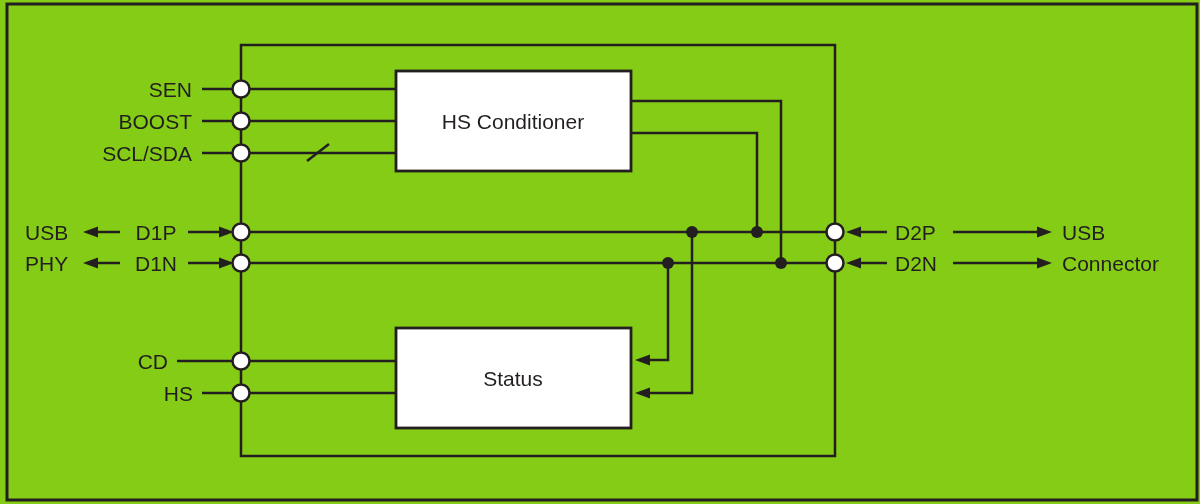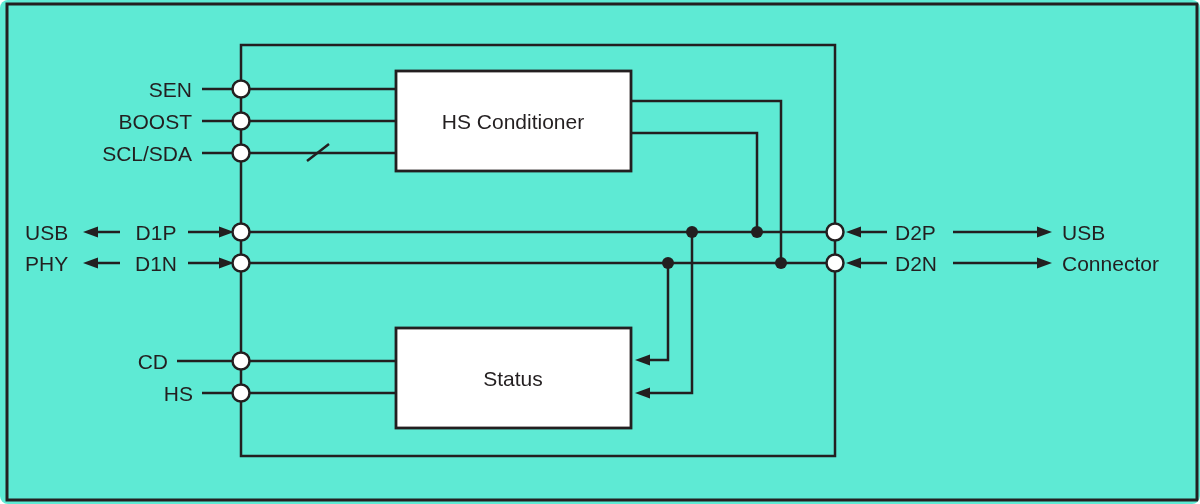--- a/index.html
+++ b/index.html
@@ -4,23 +4,22 @@
 <style>
   html, body {
     margin: 0;
     padding: 0;
     background: #ffffff;
   }
   .stage {
     position: relative;
     width: 1200px;
     height: 504px;
-    background: #5eead4;
+    background: #84cc16;
     overflow: hidden;
-    border-radius: 8px;
   }
   svg { display: block; }
   .frame {
     fill: none;
     stroke: #231f20;
     stroke-width: 3;
   }
   .outline {
     fill: none;
     stroke: #231f20;

